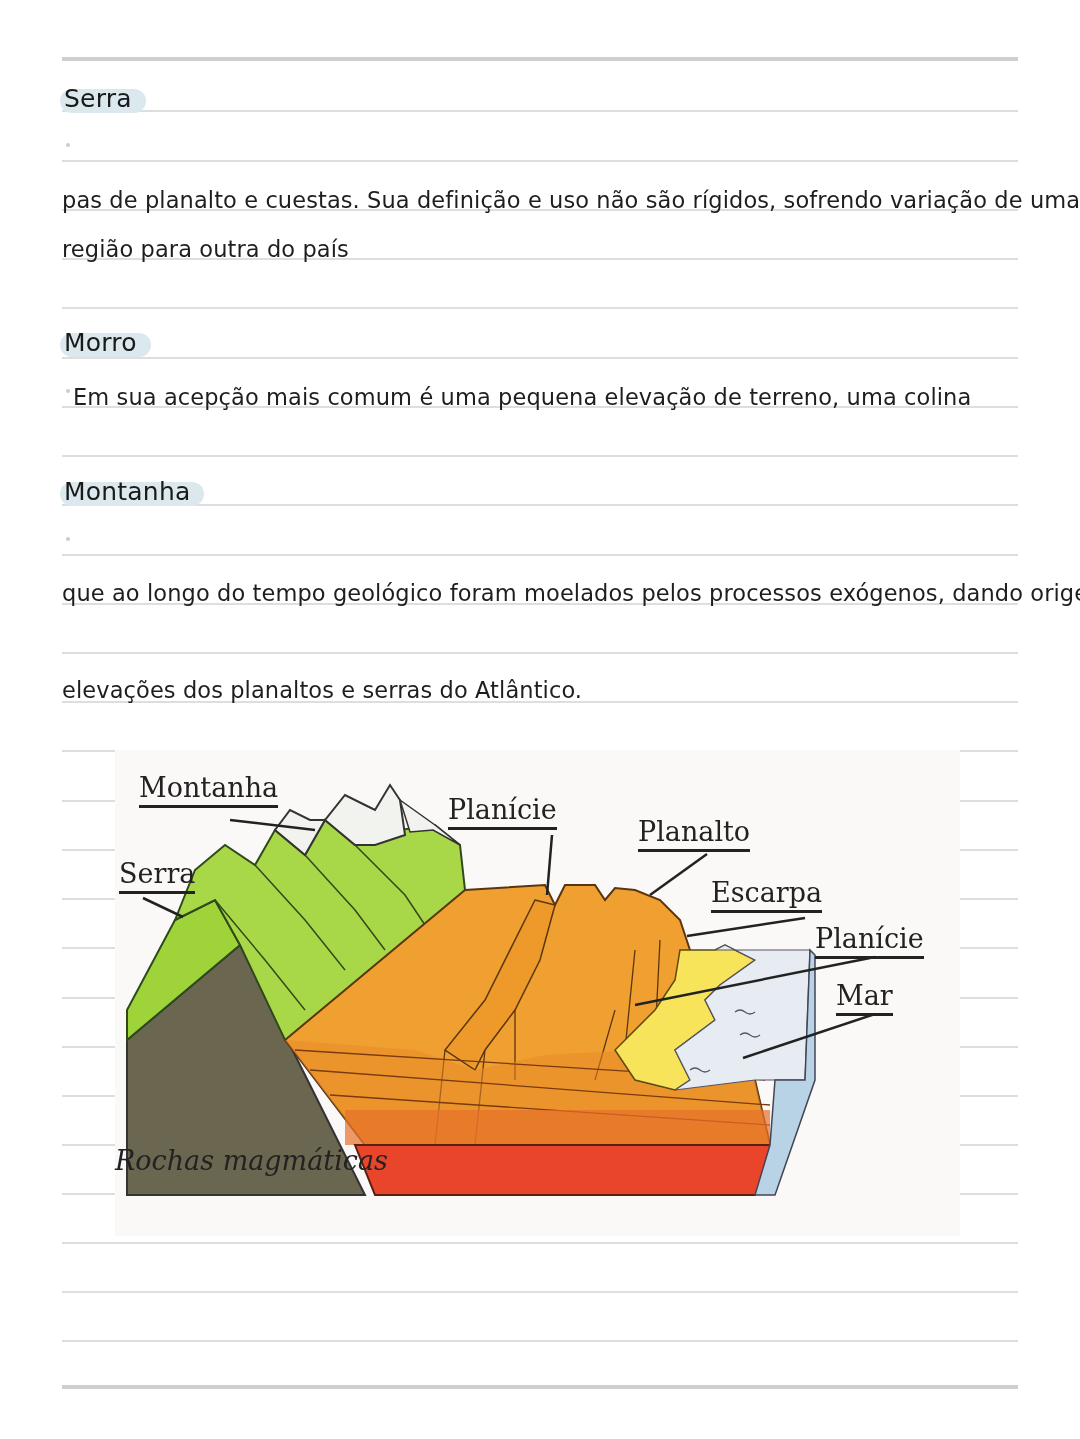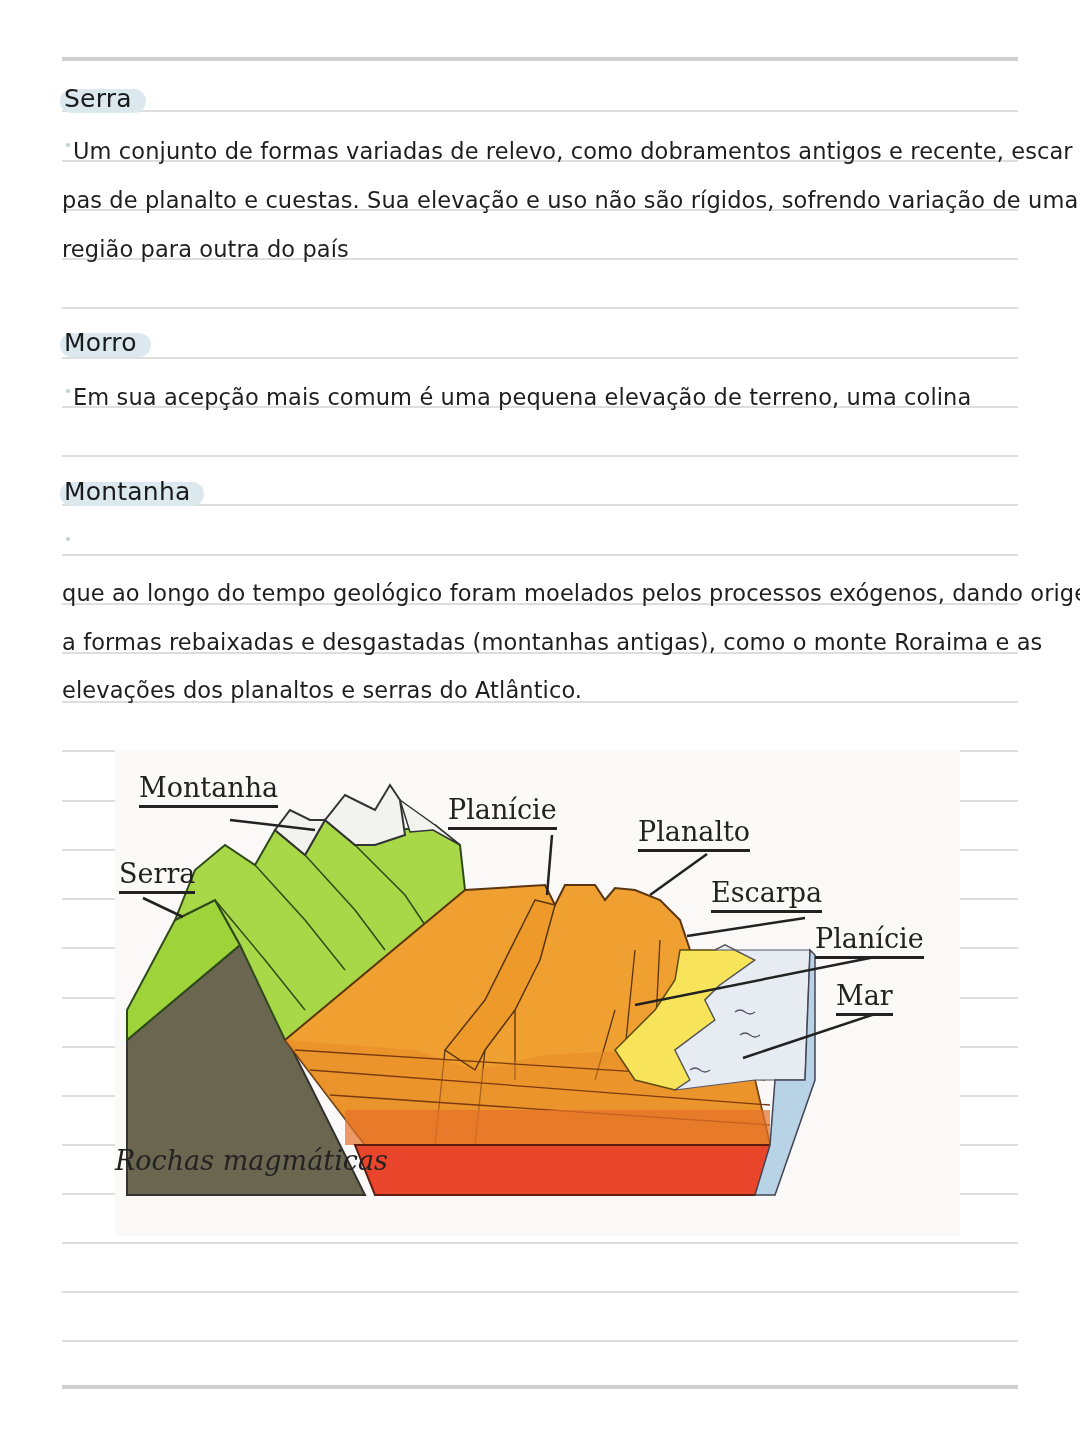--- a/index.html
+++ b/index.html
@@ -69,42 +69,41 @@
   <div class="rule" style="top:1291px"></div>
   <div class="rule" style="top:1340px"></div>
 
   <div class="rule-thick" style="top:1385px"></div>
 
   <div class="heading" style="top:84px">
     <span class="hl"></span>
     <span class="t">Serra</span>
   </div>
   <div class="line" style="top:136px; left:66px">
-    <span class="bullet"></span><span>Um conjunto de formas variadas de relevo, como dobramentos antigos e recente, escar</span>
+    <span class="bullet"></span>
   </div>
-  <div class="line" style="top:185px">pas de planalto e cuestas. Sua elevação e uso não são rígidos, sofrendo variação de uma</div>
+  <div class="line" style="top:185px">pas de planalto e cuestas. Sua definição e uso não são rígidos, sofrendo variação de uma</div>
   <div class="line" style="top:234px">região para outra do país</div>
 
   <div class="heading" style="top:328px">
     <span class="hl"></span>
     <span class="t">Morro</span>
   </div>
   <div class="line" style="top:382px; left:66px">
     <span class="bullet"></span><span>Em sua acepção mais comum é uma pequena elevação de terreno, uma colina</span>
   </div>
 
   <div class="heading" style="top:477px">
     <span class="hl"></span>
     <span class="t">Montanha</span>
   </div>
   <div class="line" style="top:530px; left:66px">
     <span class="bullet"></span>
   </div>
   <div class="line" style="top:578px">que ao longo do tempo geológico foram moelados pelos processos exógenos, dando origem</div>
-  <div class="line" style="top:627px">a formas rebaixadas e desgastadas (montanhas antigas), como o monte Roraima e as</div>
   <div class="line" style="top:675px">elevações dos planaltos e serras do Atlântico.</div>
 
   <div class="figure">
     <svg width="845" height="486" viewBox="0 0 845 486">
 
       <polygon points="12,445 12,290 125,195 250,445" fill="#6b6650" stroke="#333" stroke-width="2"></polygon>
 
       <polygon points="12,290 12,260 60,170 100,150 125,195" fill="#9ed43a" stroke="#2f4a1a" stroke-width="2"></polygon>
 
       <polygon points="60,170 80,120 110,95 140,115 160,80 190,105 210,70 240,95 260,60 285,80 320,75 345,95 350,140 300,210 250,260 200,300 170,290 125,195 100,150" fill="#a8d848" stroke="#2f4a1a" stroke-width="2"></polygon>

